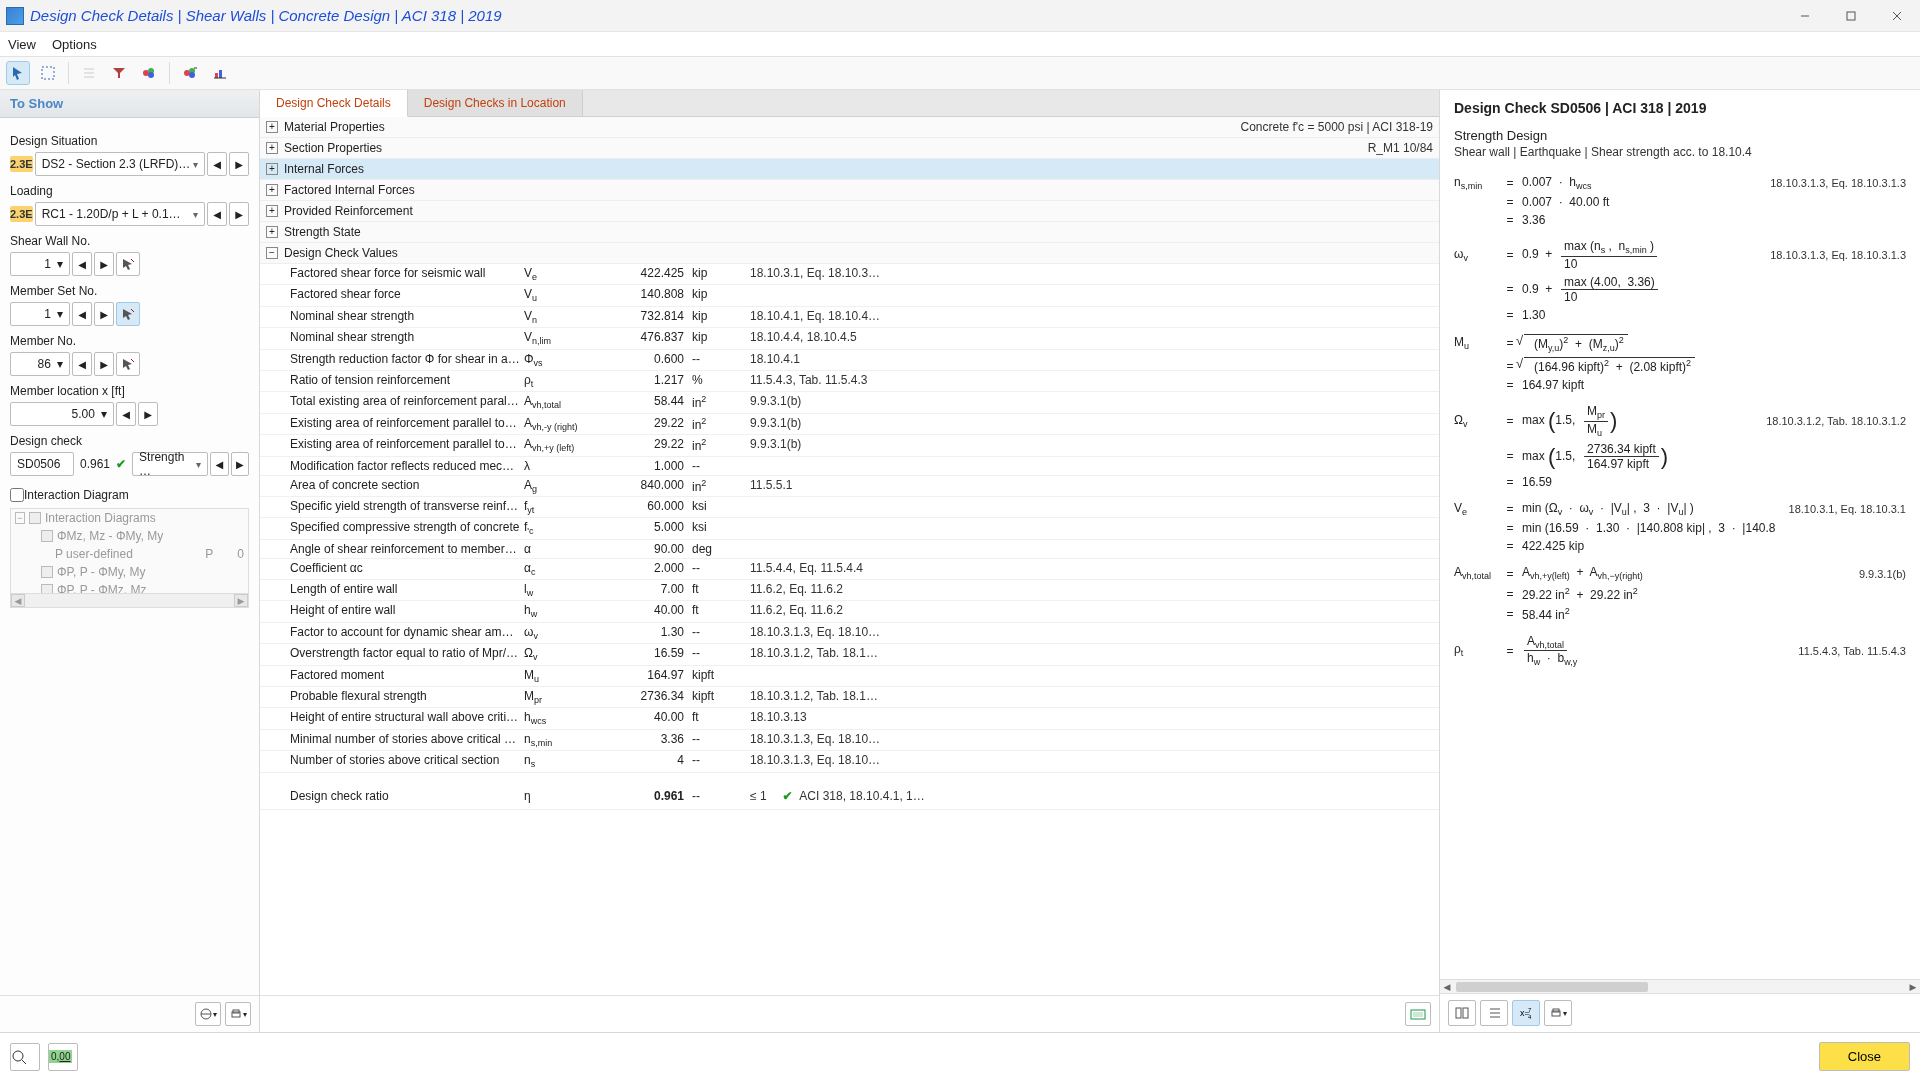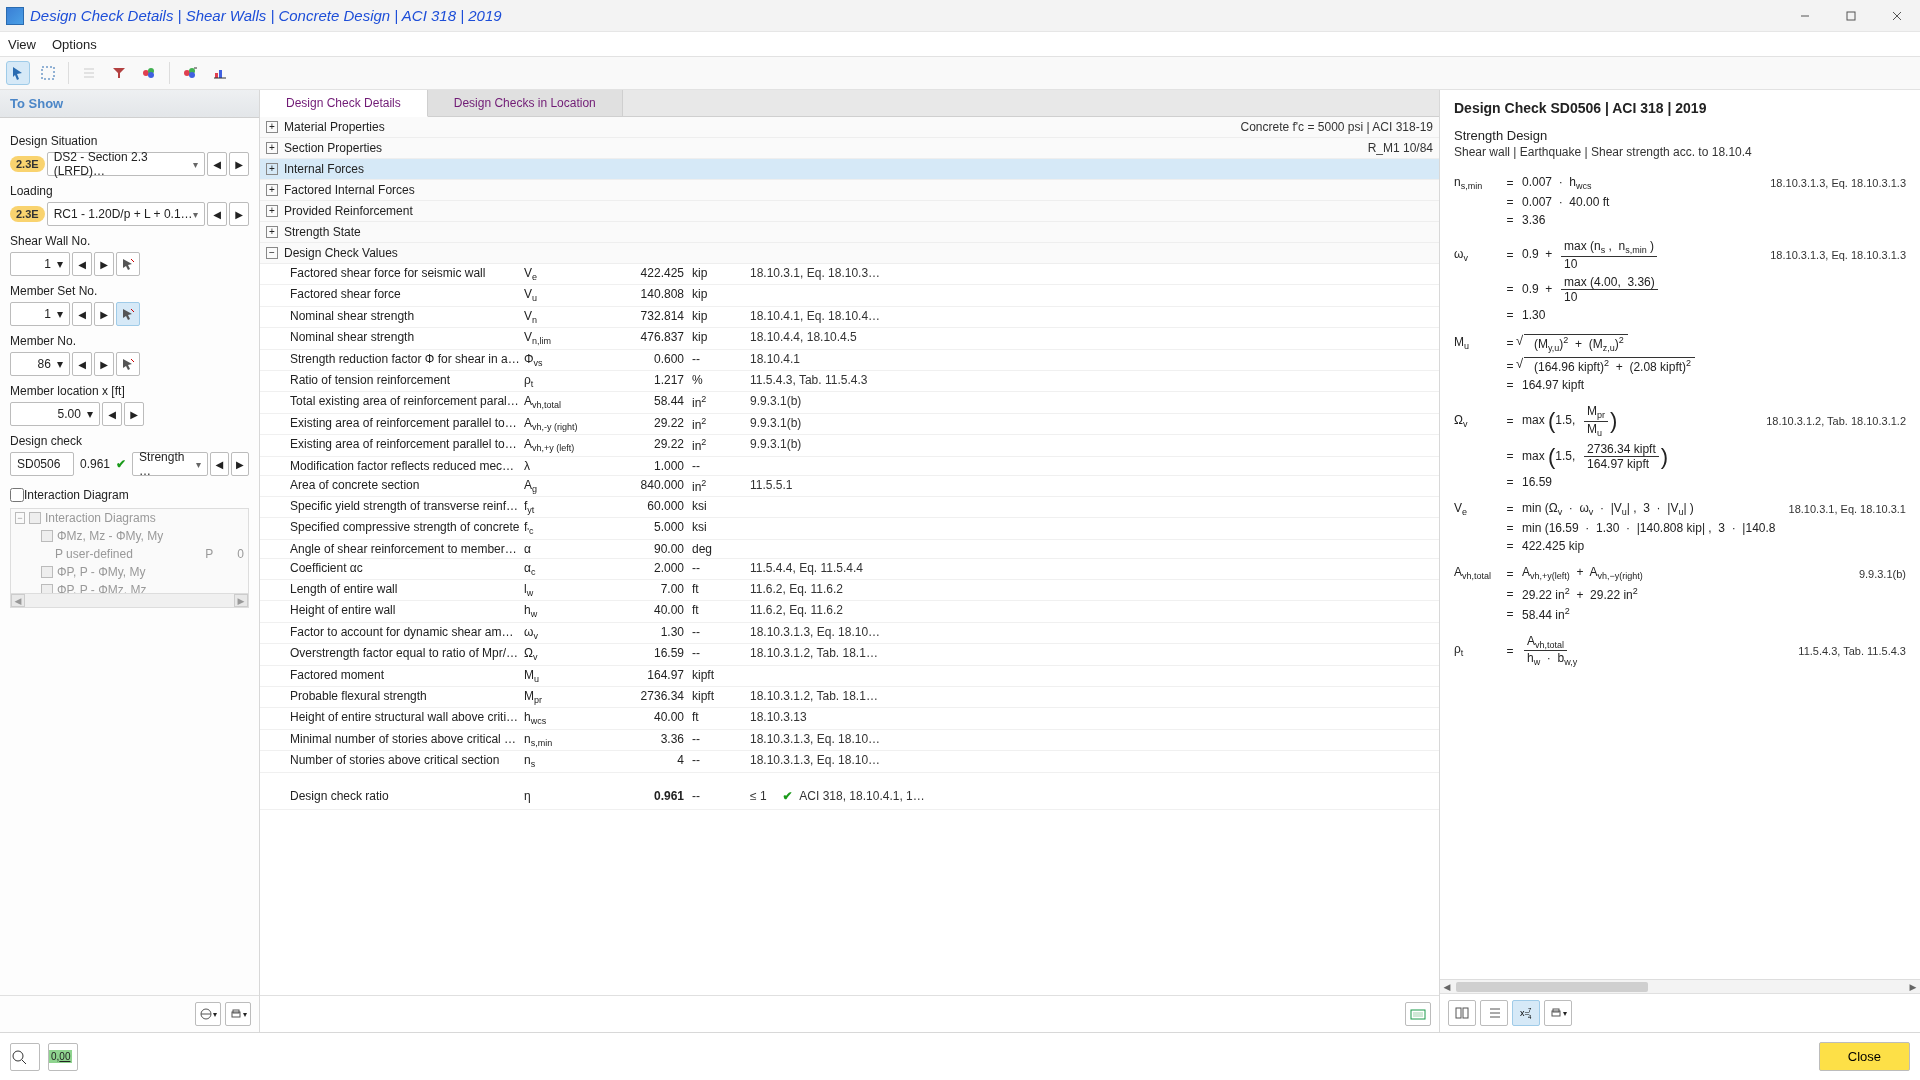--- a/index.html
+++ b/index.html
@@ -23,21 +23,21 @@
 .tbtn svg { width:16px; height:16px; }
 .tsep { width:1px; height:22px; background:#ddd; margin:0 2px; }
 
 
 .main { display:flex; height: calc(100vh - 32px - 24px - 34px - 48px); }
 .left-panel { width: 260px; border-right:1px solid #d8d8d8; background:#fdfdfd; padding:0; display:flex; flex-direction:column; }
 .panel-header { background:linear-gradient(#eef0f2,#e3e6e9); color:#4b86c7; font-weight:600; font-size:13px; padding:6px 10px; border-bottom:1px solid #d0d0d0; }
 .panel-body { padding:8px 10px; overflow:auto; flex:1; }
 .field-label { font-size:12px; color:#222; margin:8px 0 4px; }
 .field-row { display:flex; align-items:center; gap:2px; }
-.badge { background:#f9d36f; color:#333; font-weight:600; font-size:11px; padding:2px 6px; border-radius:8px; }
+.badge { background:#f9d36f; color:#333; font-weight:600; font-size:11px; padding:2px 0; border-radius:2px; }
 .dd { flex:1; height:24px; border:1px solid #bcbcbc; background:#fff; display:flex; align-items:center; padding:0 6px; justify-content:space-between; font-size:12px; border-radius:2px;}
 .dd .chev { font-size:10px; color:#666; }
 .navbtn { width:20px; height:24px; border:1px solid #bcbcbc; background:#fff; display:flex; align-items:center; justify-content:center; font-size:10px; border-radius:2px; }
 .num-dd { width:60px; height:24px; border:1px solid #bcbcbc; background:#fff; display:flex; align-items:center; justify-content:flex-end; padding:0 6px; gap:6px; border-radius:2px;}
 .pickbtn { width:24px; height:24px; border:1px solid #bcbcbc; background:#fff; display:flex; align-items:center; justify-content:center; border-radius:2px;}
 .pickbtn.sel { background:#d6e9f7; border-color:#9fcbe8; }
 .check-row { display:flex; align-items:center; margin-top:12px; }
 .check-row input { width:14px; height:14px; }
 
 .tree { margin-top:6px; border:1px solid #ddd; background:#fafafa; color:#999; font-size:12px; height:100px; overflow:auto; position:relative; }
@@ -45,21 +45,21 @@
 .tree-row .cb { width:12px; height:12px; border:1px solid #bbb; background:#eee; }
 .tree-scroll { position:absolute; bottom:0; left:0; right:0; height:14px; background:#f0f0f0; border-top:1px solid #ddd; display:flex; }
 .tree-scroll .sb { width:14px; background:#e8e8e8; border:1px solid #ccc; text-align:center; font-size:9px; line-height:12px;}
 
 .panel-footer { padding:6px 8px; display:flex; justify-content:flex-end; gap:4px; border-top:1px solid #e0e0e0; }
 .foot-btn { width:26px; height:24px; border:1px solid #bcbcbc; background:#fff; border-radius:2px; display:flex; align-items:center; justify-content:center; }
 
 
 .center-panel { flex:1; display:flex; flex-direction:column; border-right:1px solid #d8d8d8; min-width:0;}
 .tabs { display:flex; background:#e8e8e8; border-bottom:1px solid #cfcfcf; font-size:12px; }
-.tab { padding:6px 26px; border-right:1px solid #cfcfcf; background:#e0e0e0; color:#701a75; }
+.tab { padding:6px 16px; border-right:1px solid #cfcfcf; background:#e0e0e0; color:#c2410c; }
 .tab.active { background:#fff; border-bottom:1px solid #fff; margin-bottom:-1px; }
 
 .tree-table { flex:1; overflow:auto; font-size:12px; }
 .section-row { display:flex; align-items:center; border-bottom:1px solid #eee; padding:3px 6px; background:#fafafa;}
 .section-row .expander { width:12px; height:12px; border:1px solid #888; display:flex; align-items:center; justify-content:center; font-size:10px; margin-right:6px; line-height:1; }
 .section-row.selected { background:#d6e9f7; }
 .section-row .spacer { flex:1; }
 .section-row .right-text { color:#333; }
 
 .data-row { display:flex; border-bottom:1px solid #f0f0f0; padding:2px 0; }
@@ -258,21 +258,21 @@
         <div class="pickbtn">
             <svg width="14" height="14">
               <path d="M2 2 L11 7 L7 8 L9 12 L7 13 L5 9 L2 11 Z" fill="#555"></path>
               <line x1="10" y1="2" x2="13" y2="5" stroke="#c00"></line>
             </svg>
           </div>
       </div>
 
       <div class="field-label">Member location x [ft]</div>
       <div class="field-row">
-        <div class="num-dd" style="width:90px">
+        <div class="num-dd" style="width:104px">
             <span>5.00</span>
             <span class="chev">▾</span>
           </div>
         <div class="navbtn">◀</div>
         <div class="navbtn">▶</div>
       </div>
 
       <div class="field-label">Design check</div>
       <div class="field-row">
         <div class="dd" style="flex:0 0 64px">

